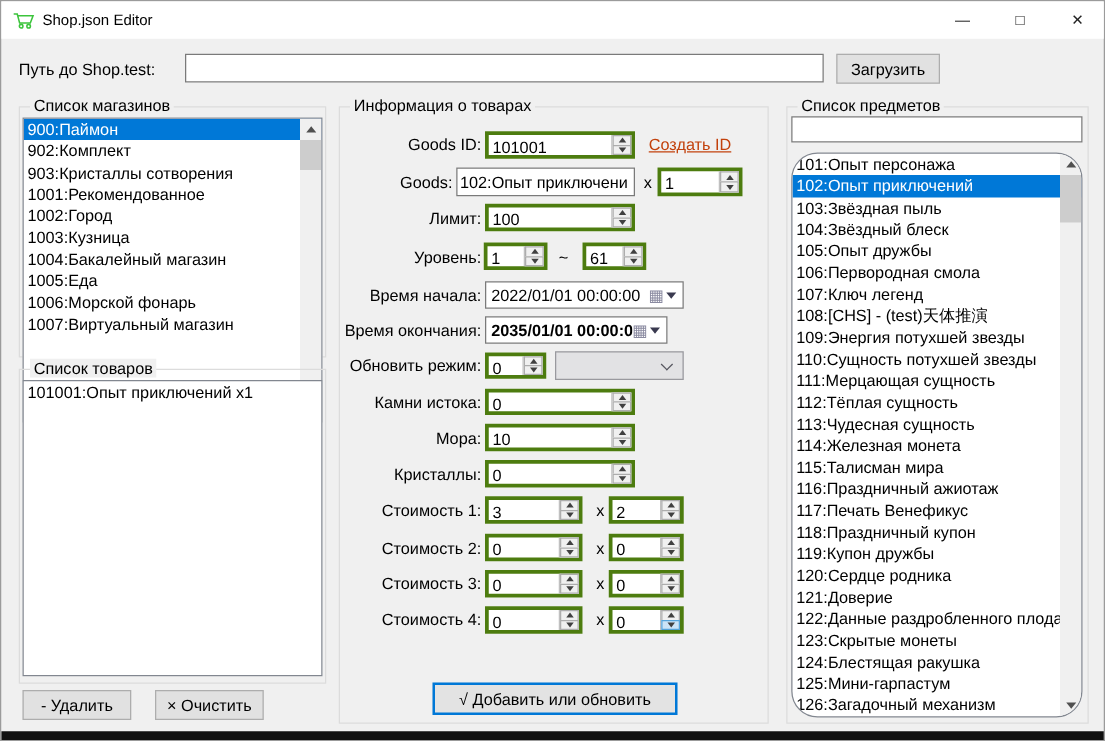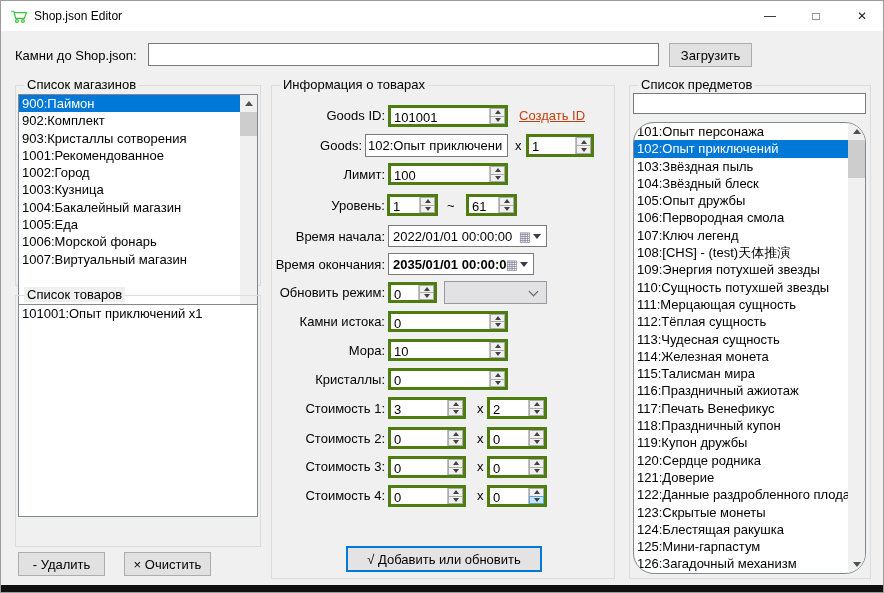--- a/index.html
+++ b/index.html
@@ -75,21 +75,21 @@
           <circle cx="13.6" cy="13.2" r="1.5"></circle>
         </g>
       </svg>
     </span>
     <span class="title-text">Shop.json Editor</span>
     <span class="cap-btn cap-min">—</span>
     <span class="cap-btn cap-max">□</span>
     <span class="cap-btn cap-close">✕</span>
   </div>
 
-  <div class="xlabel" style="left:14px; top:47px;">Камни до Shop.json:</div>
+  <div class="xlabel" style="left:14px; top:47px;">Путь до Shop.test:</div>
   <input class="tbox" style="left: 147px; top: 42px; width: 511px; height: 23px;" value="">
   <div class="btn" style="left:668px; top:42px; width:83px; height:24px;">Загрузить</div>
 
   <div class="gbox" style="left:14px; top:84px; width:246px; height:201px;">
     <span class="gbox-title">Список магазинов</span>
   </div>
   <div class="lbox" style="left:17px; top:93px; width:240px; height:244px;">
 
     <div class="row selected">900:Паймон</div>
       <div class="row">902:Комплект</div>
@@ -108,21 +108,21 @@
       <div class="sthumb" style="top:17px; height:24px;"></div>
       <div class="sbtn" style="bottom:0;">
           <i class="td"></i>
         </div>
     </div>
   </div>
 
   <div class="gbox" style="left:14px; top:294px; width:246px; height:252px;">
     <span class="gbox-title">Список товаров</span>
   </div>
-  <div class="lbox" style="left:17px; top:303px; width:240px; height:213px;">
+  <div class="lbox" style="left:17px; top:303px; width:240px; height:237px;">
 
   <div class="row">101001:Опыт приключений x1</div>
     </div>
   <div class="btn" style="left:17px; top:551px; width:87px; height:24px;">- Удалить</div>
   <div class="btn" style="left:123px; top:551px; width:87px; height:24px;">× Очистить</div>
 
   <div class="gbox" style="left:270px; top:84px; width:344px; height:494px;">
     <span class="gbox-title">Информация о товарах</span>
   </div>
 

